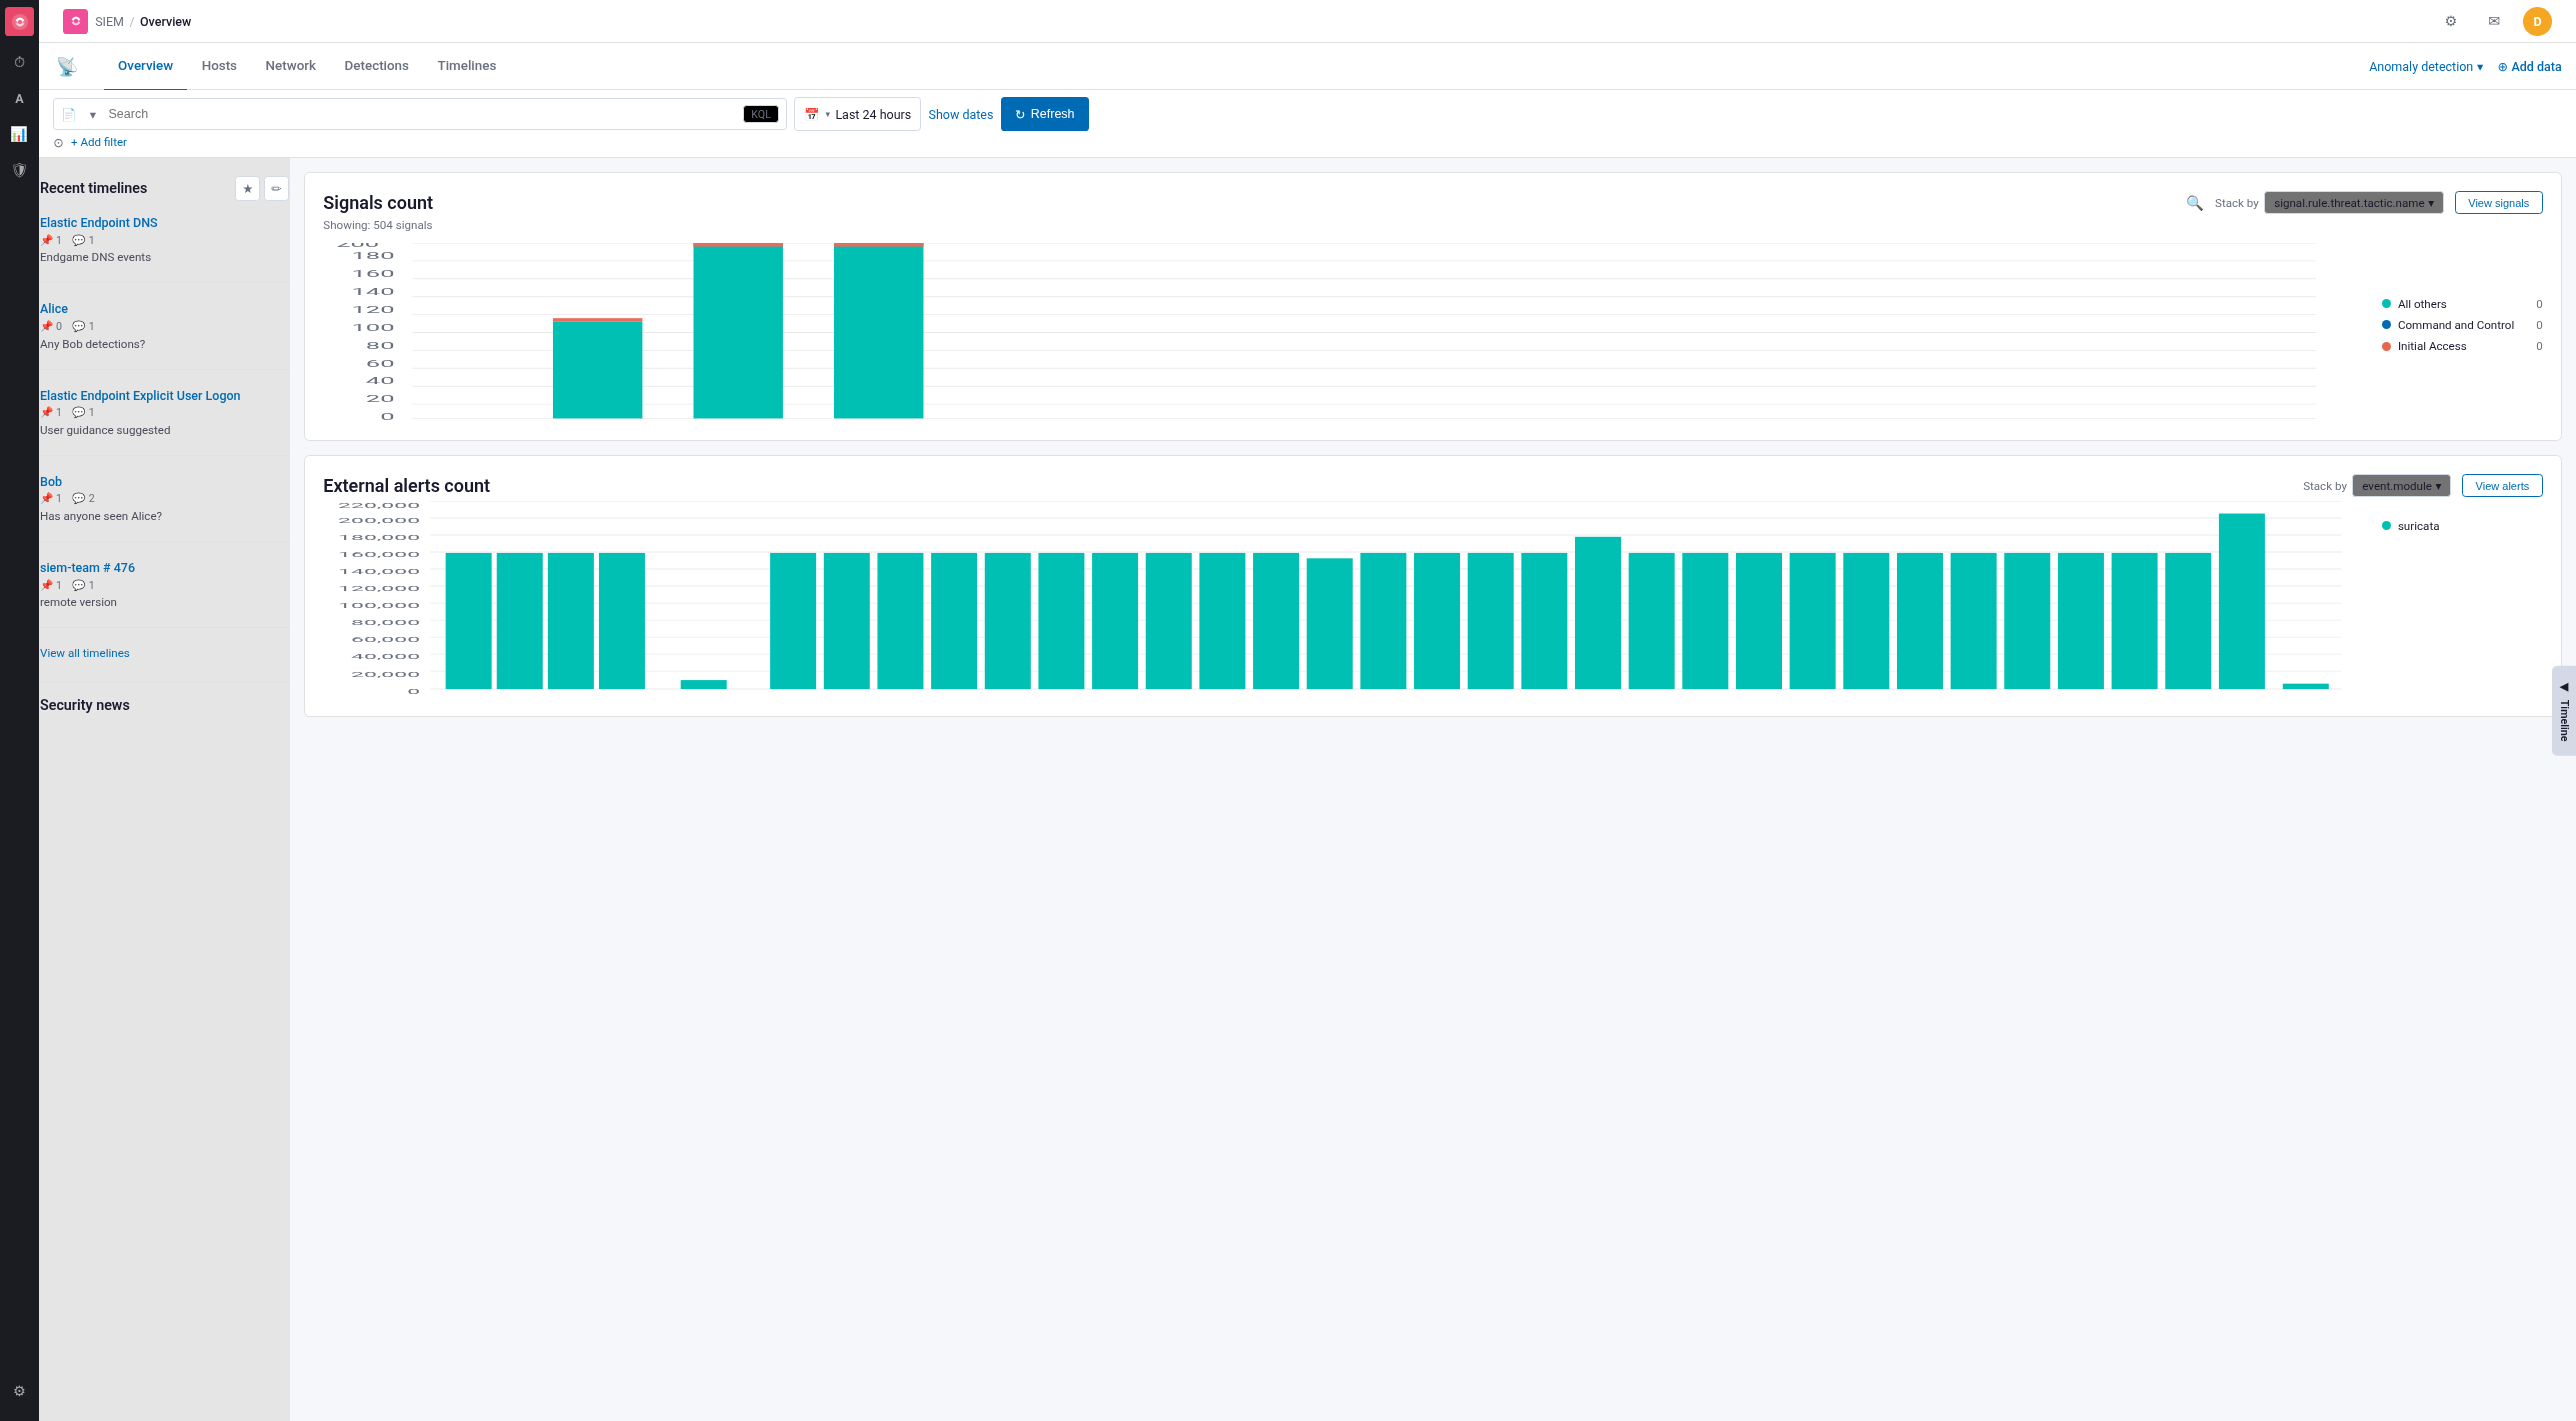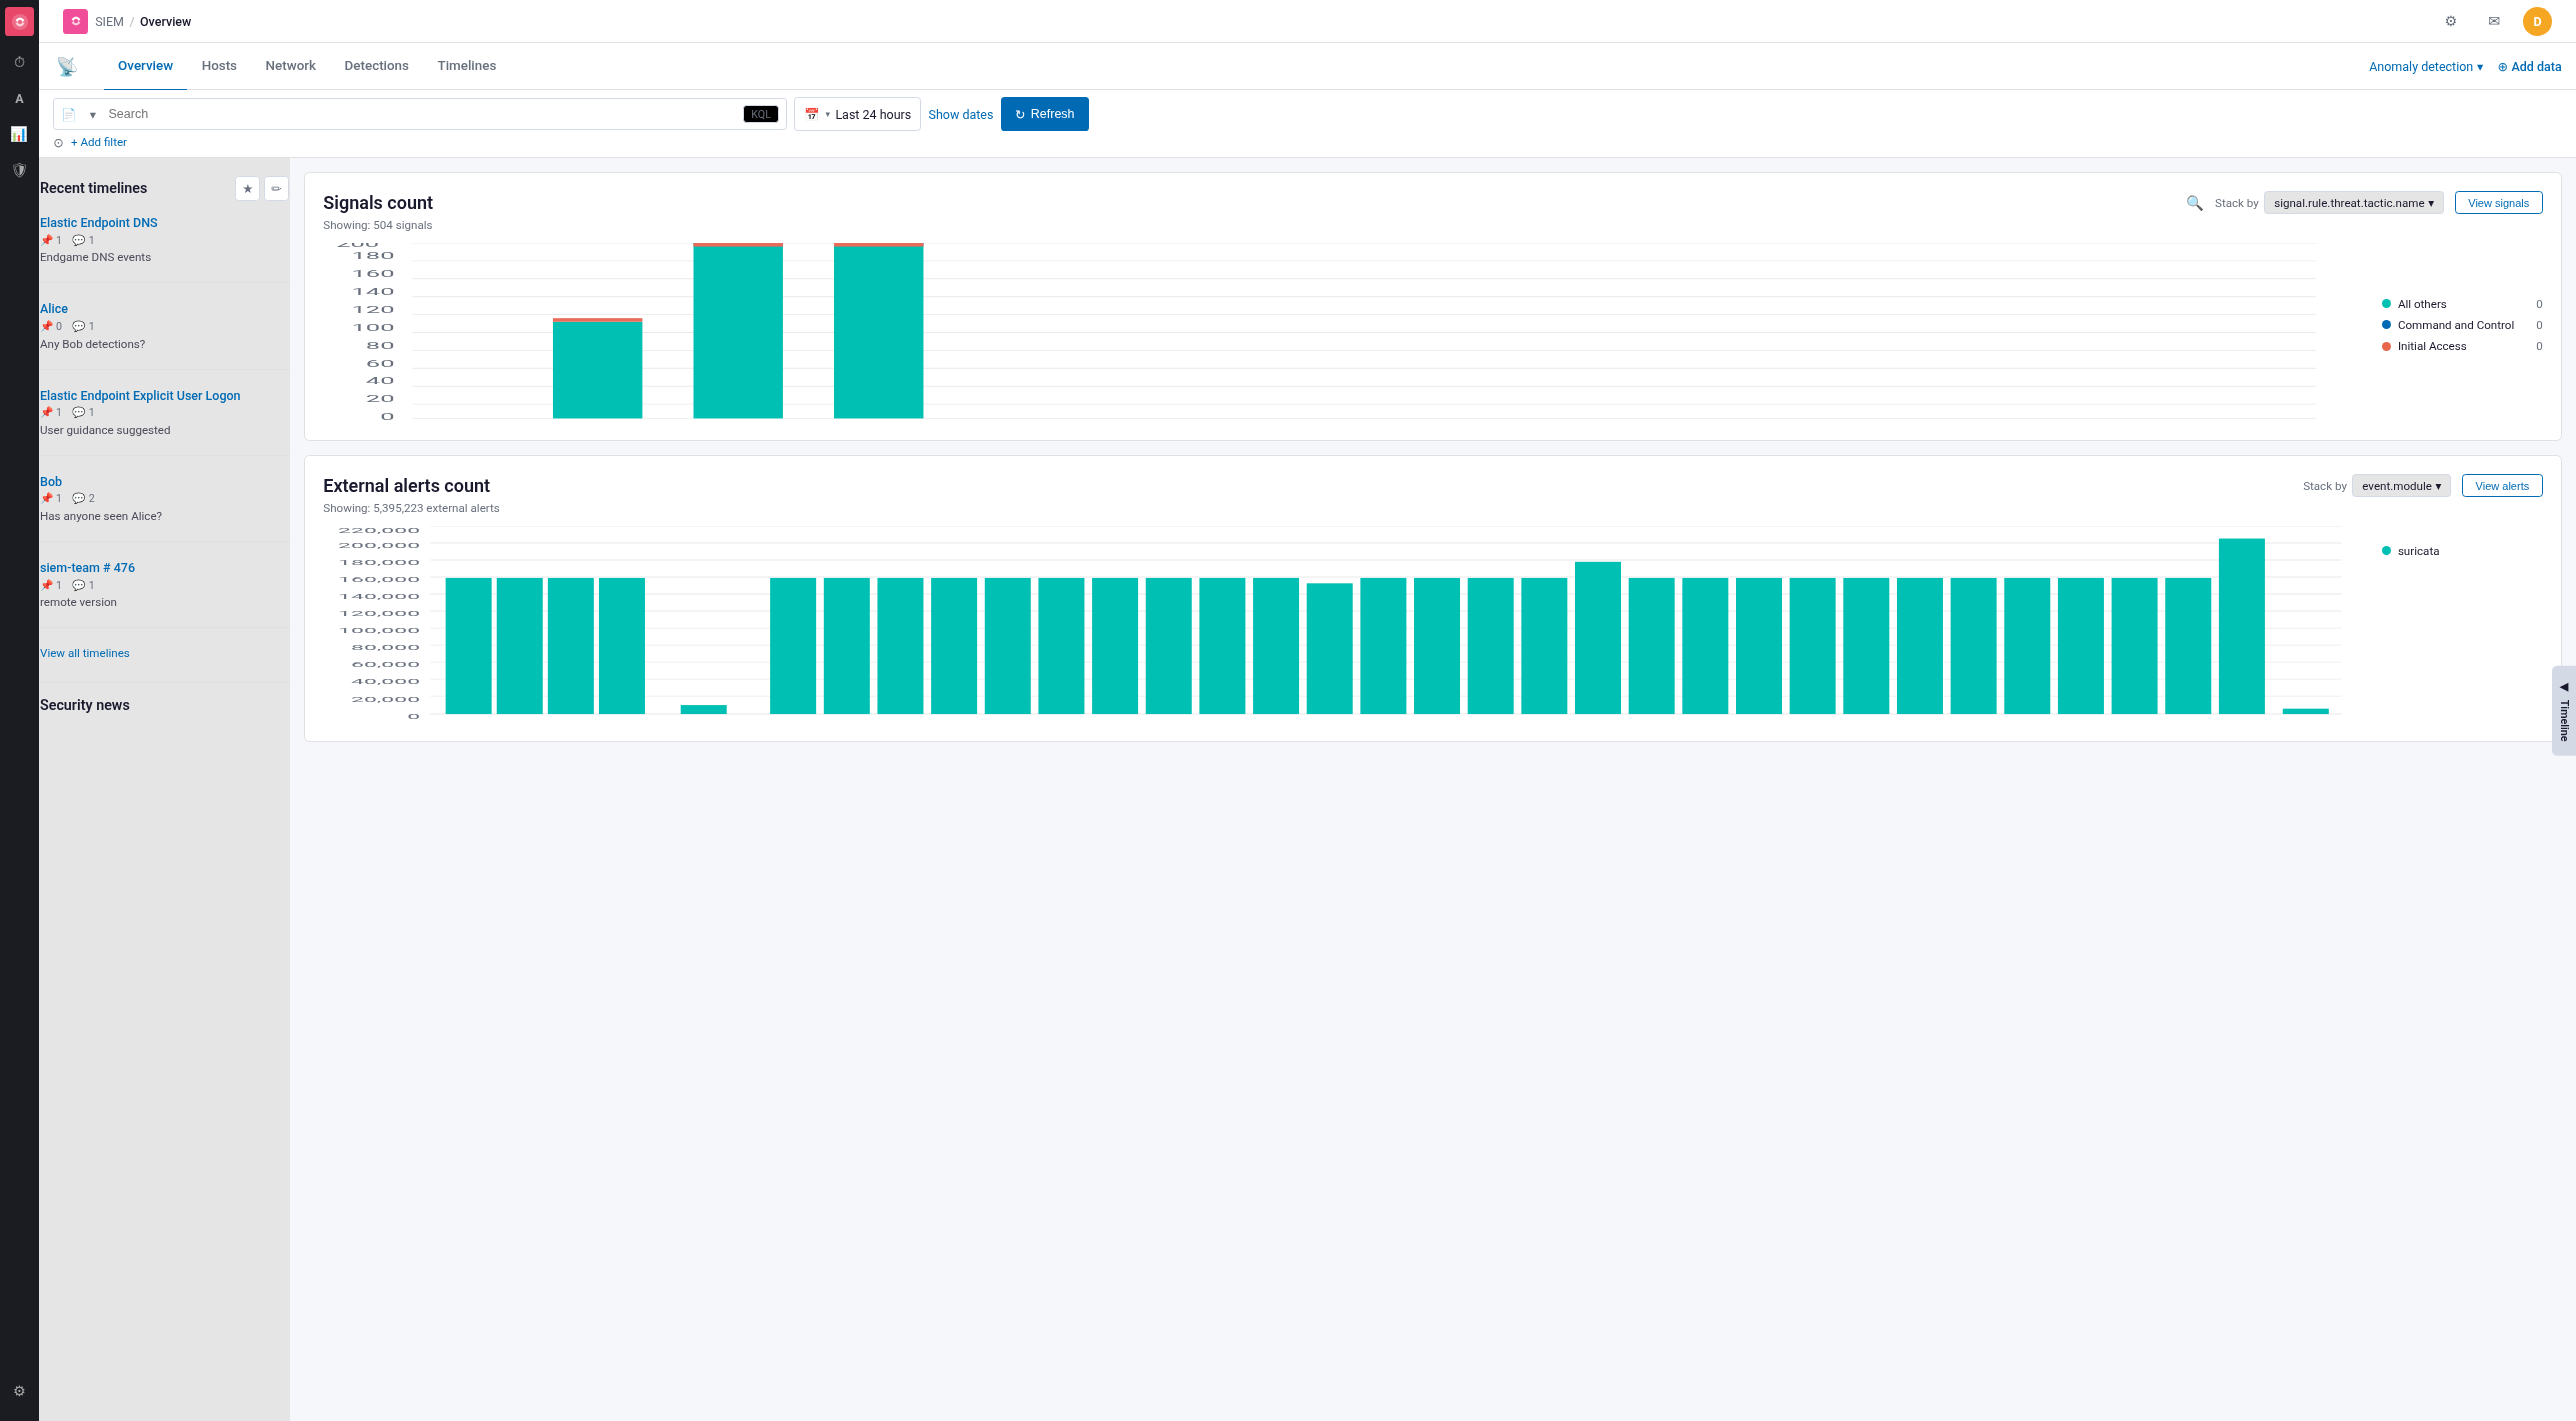--- a/index.html
+++ b/index.html
@@ -406,21 +406,21 @@
       font-size: 11.6px;
       color: #69707d;
     }
     .stack-by-select {
       display: flex;
       align-items: center;
       gap: 3.6px;
       border: 0.9px solid #d3dae6;
       border-radius: 3.6px;
       padding: 3.6px 9px;
-      background: #e5e5e5;
+      background: #737373;
       cursor: pointer;
       font-size: 11.6px;
       color: #1a1a2e;
     }
     .view-btn {
       padding: 4.5px 12.5px;
       border: 0.9px solid #006bb4;
       border-radius: 3.6px;
       color: #006bb4;
       background: #fff;
@@ -734,21 +734,20 @@
             <div class="stack-by-control">
               <span class="stack-by-label">Stack by</span>
               <div class="stack-by-select">
                 <span>event.module</span>
                 <span>▾</span>
               </div>
             </div>
             <button class="view-btn">View alerts</button>
           </div>
         </div>
-        <div class="chart-subtitle">Showing: 5,395,223 external alerts</div>
         <div class="chart-body">
           <div class="chart-svg-area">
             <svg width="100%" height="197" viewBox="0 0 800 220" preserveAspectRatio="none" style="font-size:14px">
 
               <text x="38" y="215" font-size="9" fill="#69707d" text-anchor="end">0</text>
               <text x="38" y="196" font-size="9" fill="#69707d" text-anchor="end">20,000</text>
               <text x="38" y="177" font-size="9" fill="#69707d" text-anchor="end">40,000</text>
               <text x="38" y="158" font-size="9" fill="#69707d" text-anchor="end">60,000</text>
               <text x="38" y="139" font-size="9" fill="#69707d" text-anchor="end">80,000</text>
               <text x="38" y="120" font-size="9" fill="#69707d" text-anchor="end">100,000</text>

